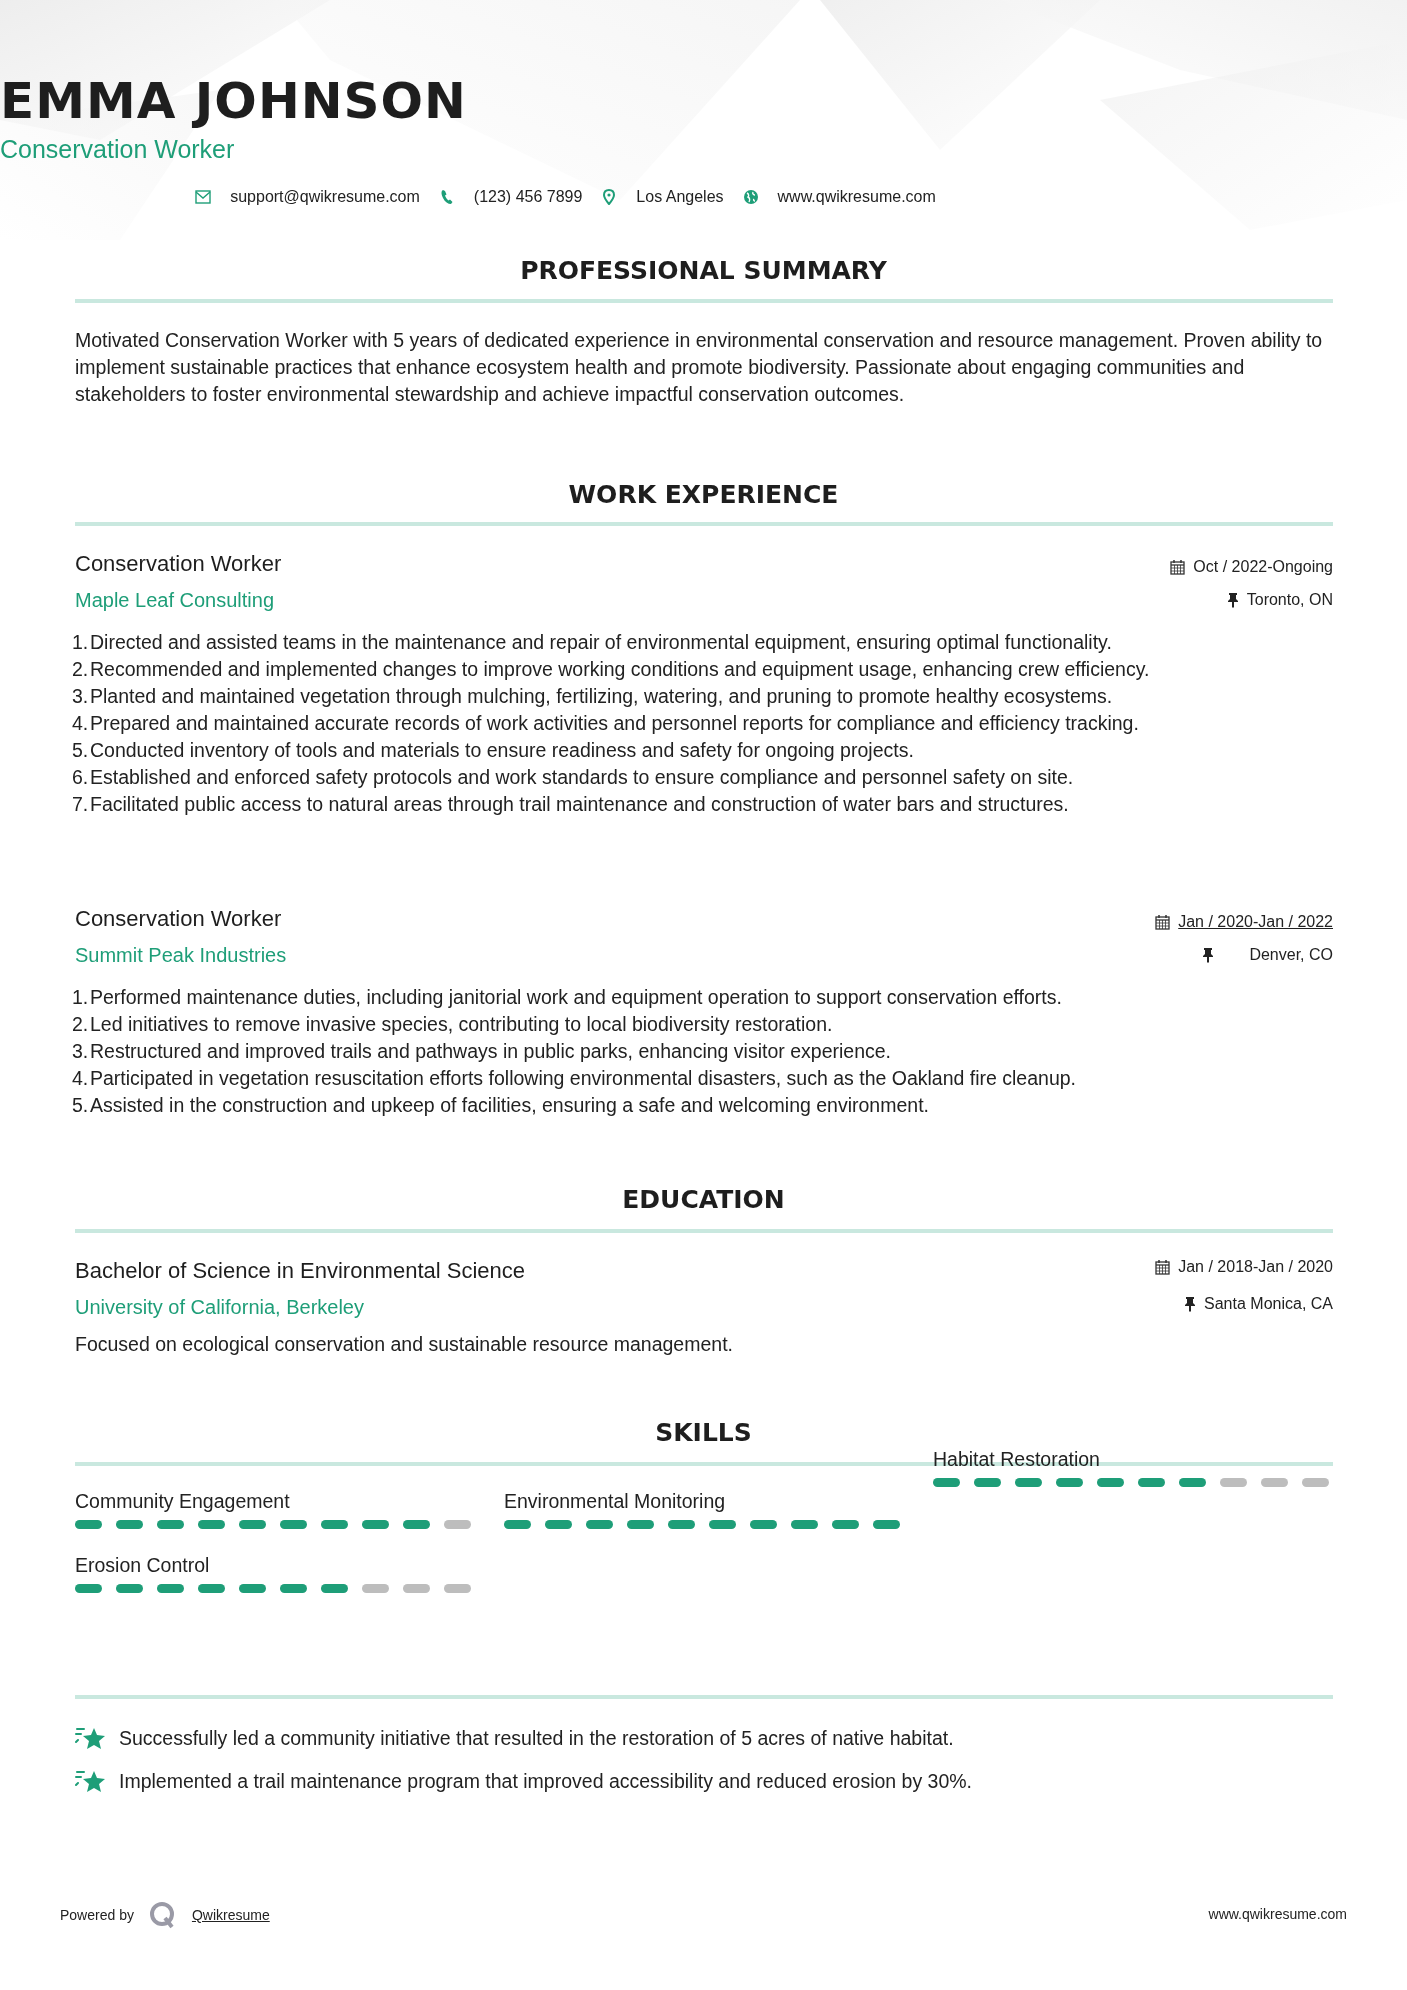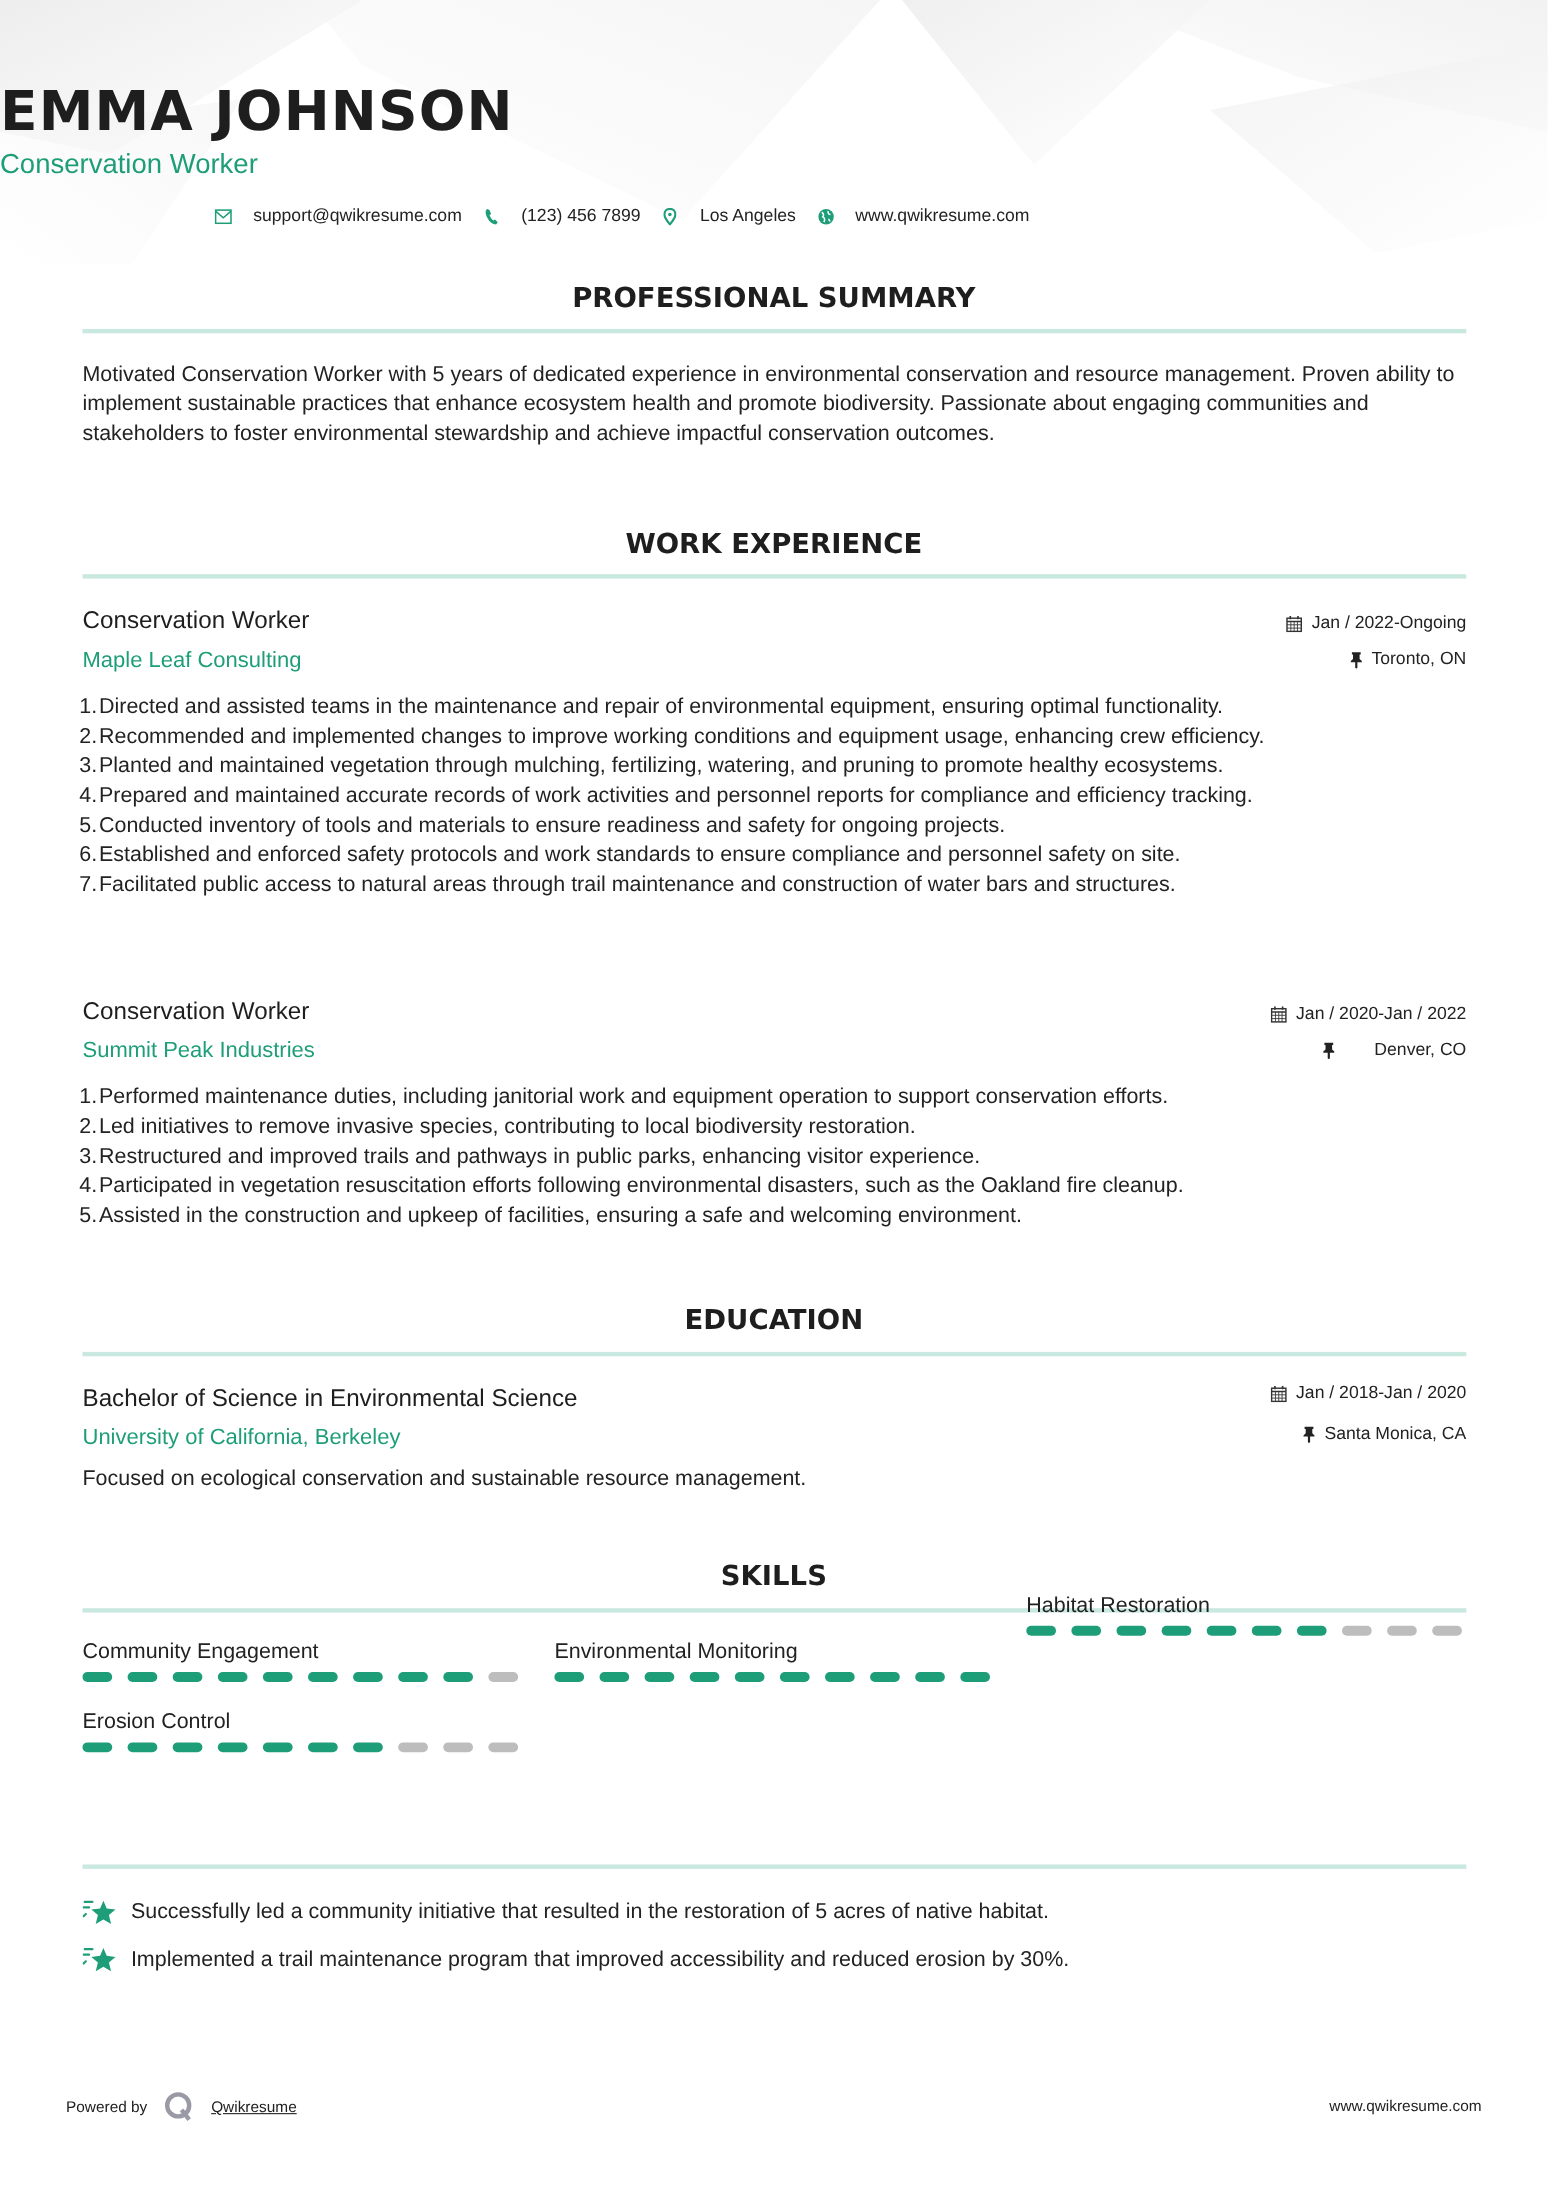--- a/index.html
+++ b/index.html
@@ -157,21 +157,21 @@
   <div class="job-title" style="top:551px;">Conservation Worker</div>
   <div class="company" style="top:589px;">Maple Leaf Consulting</div>
   <div class="meta" style="top:558px;">
     <svg width="15" height="16" viewBox="0 0 15 16">
         <rect x="1" y="3" width="13" height="12" fill="none" stroke="#333" stroke-width="1.3"></rect>
         <line x1="1" y1="6" x2="14" y2="6" stroke="#333" stroke-width="1.3"></line>
         <line x1="4" y1="1" x2="4" y2="4" stroke="#333" stroke-width="1.5"></line>
         <line x1="11" y1="1" x2="11" y2="4" stroke="#333" stroke-width="1.5"></line>
         <path d="M1 9 H14 M1 12 H14 M4.5 6 V15 M7.5 6 V15 M10.5 6 V15" stroke="#333" stroke-width="0.8"></path>
       </svg>
-    <span>Jan / 2022-Ongoing</span>
+    <span>Oct / 2022-Ongoing</span>
   </div>
   <div class="meta" style="top:591px;">
     <svg width="12" height="16" viewBox="0 0 12 16">
         <path d="M2 1 H10 V3 H9 V7 L11 9 V10 H7 V15 L6 16 L5 15 V10 H1 V9 L3 7 V3 H2 Z" fill="#222"></path>
       </svg>
     <span>Toronto, ON</span>
   </div>
   <ol class="bullets" style="top:629px;">
     <li>
         <span class="num">1.</span>
@@ -198,21 +198,21 @@
         <span class="txt">Established and enforced safety protocols and work standards to ensure compliance and personnel safety on site.</span>
       </li>
     <li>
         <span class="num">7.</span>
         <span class="txt">Facilitated public access to natural areas through trail maintenance and construction of water bars and structures.</span>
       </li>
   </ol>
 
   <div class="job-title" style="top:906px;">Conservation Worker</div>
   <div class="company" style="top:944px;">Summit Peak Industries</div>
-  <div class="meta" style="top:913px;">
+  <div class="meta" style="top:913px;text-decoration:underline;">
     <svg width="15" height="16" viewBox="0 0 15 16">
         <rect x="1" y="3" width="13" height="12" fill="none" stroke="#333" stroke-width="1.3"></rect>
         <line x1="1" y1="6" x2="14" y2="6" stroke="#333" stroke-width="1.3"></line>
         <line x1="4" y1="1" x2="4" y2="4" stroke="#333" stroke-width="1.5"></line>
         <line x1="11" y1="1" x2="11" y2="4" stroke="#333" stroke-width="1.5"></line>
         <path d="M1 9 H14 M1 12 H14 M4.5 6 V15 M7.5 6 V15 M10.5 6 V15" stroke="#333" stroke-width="0.8"></path>
       </svg>
     <span>Jan / 2020-Jan / 2022</span>
   </div>
   <div class="meta" style="top:946px;gap:35px;">

